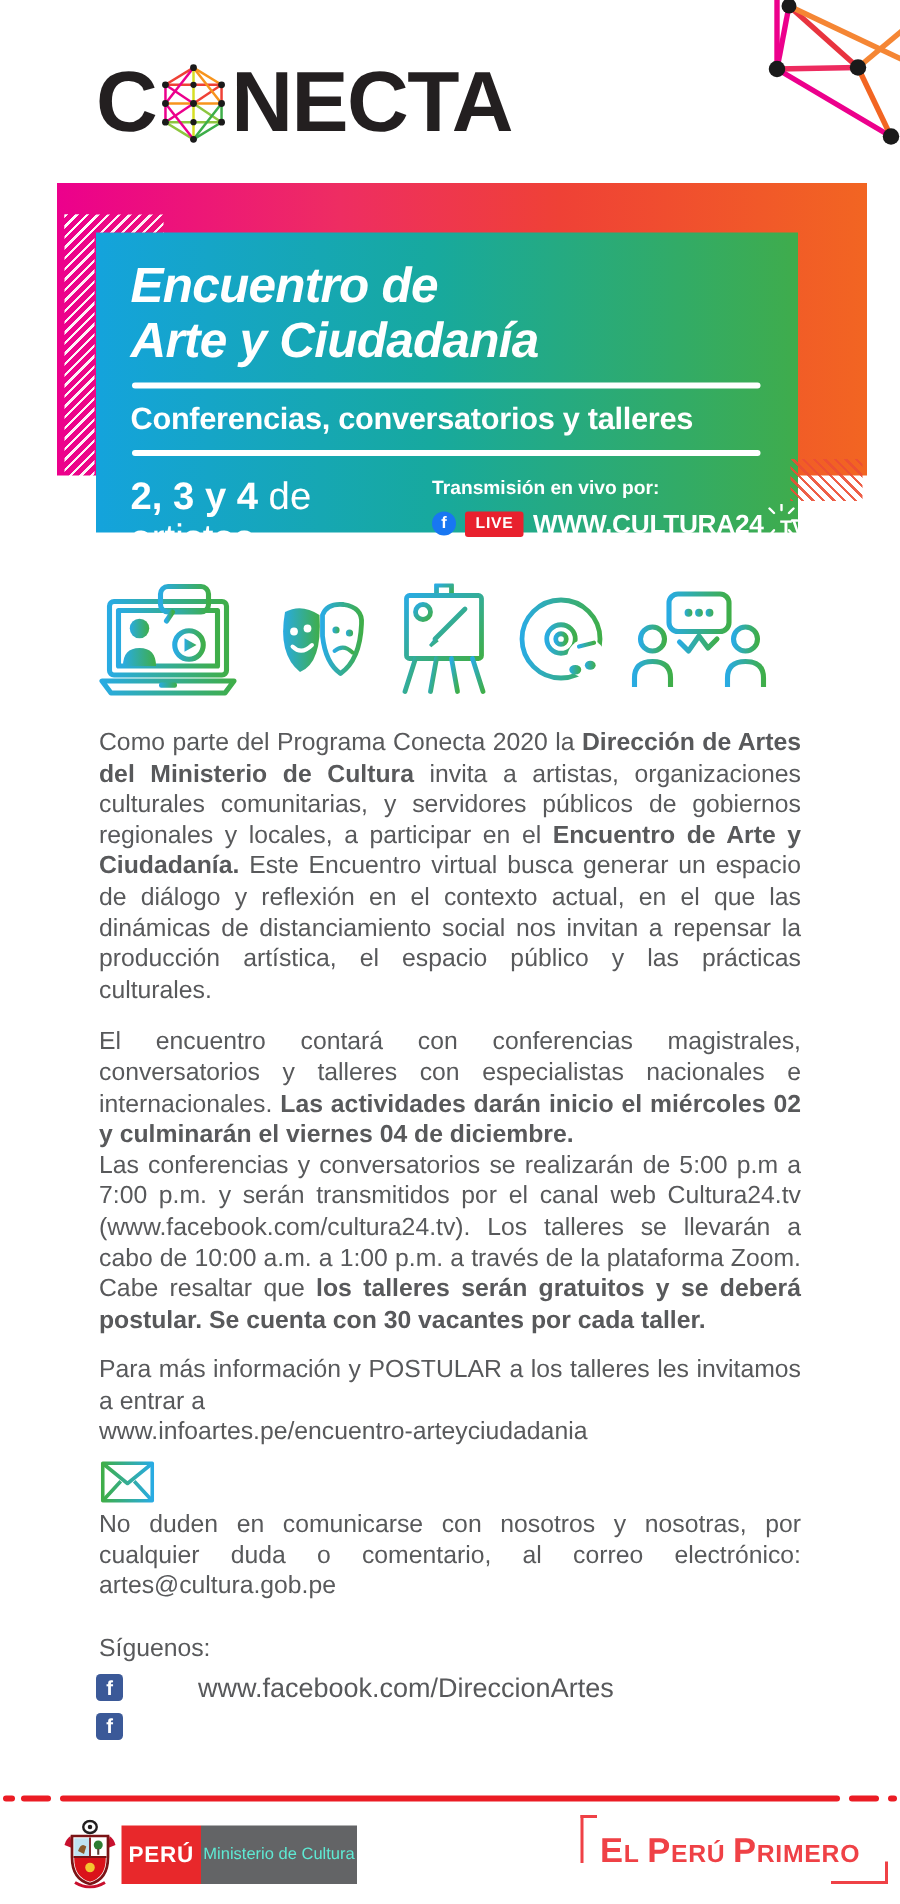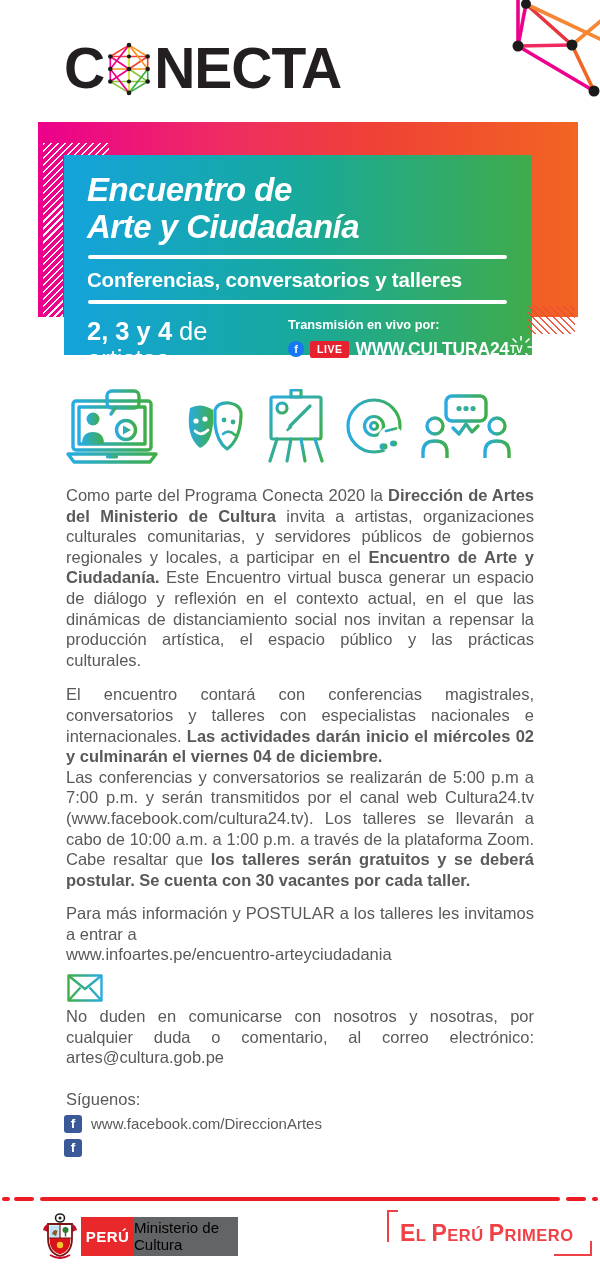--- a/index.html
+++ b/index.html
@@ -39,54 +39,54 @@
   .transmission{margin-left:13px;}
   .t-label{font-size:12.8px;font-weight:800;}
   .t-row{display:flex;align-items:center;margin-top:4px;}
   .fb-circle{width:16px;height:16px;border-radius:50%;background:#1877F2;color:#fff;
      display:flex;align-items:center;justify-content:center;font-size:11px;font-weight:bold;}
   .live{background:#E8212E;color:#fff;font-size:10.5px;font-weight:800;letter-spacing:.5px;
      padding:2.5px 7px;border-radius:2px;margin:0 6px;}
   .channel{font-size:17.5px;font-weight:800;letter-spacing:-.2px;}
   .tv-burst{position:relative;display:inline-block;width:22px;height:26px;margin-left:1px;}
   .tv-burst svg{position:absolute;left:0;top:0;}
-  .tv{position:absolute;left:0;top:8px;font-size:10px;font-weight:800;}
+  .tv{position:absolute;left:10px;top:8px;font-size:13px;font-weight:800;}
 
   
   .icons-row{position:absolute;left:60px;top:388px;width:452px;height:76px;
      display:flex;justify-content:space-between;align-items:center;}
   .icons-row svg{display:block;}
 
   
   .col{position:absolute;left:66px;top:485px;width:468px;color:#58595B;}
   .para{margin:0;text-align:justify;font-size:16.5px;line-height:20.6px;}
   .b{font-weight:bold;}
   #p2{margin-top:14px;}
   #p3{margin-top:0;}
   #p4{margin-top:13px;}
   .envelope{display:block;margin:9px 0 4px 1px;}
   #p5{margin-top:0;}
   .follow{margin-top:22px;}
   .follow-label{font-size:16.5px;}
   .fb-row{display:flex;align-items:center;gap:9px;margin-top:6px;margin-left:-2px;}
   .fb-badge{width:18px;height:18px;border-radius:3px;background:#3B5998;color:#fff;flex:0 0 auto;
      font-weight:bold;font-size:13.5px;display:flex;align-items:center;justify-content:center;}
-  .fb-link{font-size:15px;color:#58595B;}
+  .fb-link{font-size:18px;color:#58595B;margin-left:41px;}
 
   
   .rule-red{position:absolute;top:1197px;left:0;width:600px;height:4px;}
   .rule-red .seg{position:absolute;top:0;height:4px;background:#EB1C24;border-radius:2px;}
   .rs1{left:2px;width:8px;}  .rs2{left:14px;width:20px;}
   .rs3{left:40px;width:520px;} .rs4{left:566px;width:20px;} .rs5{left:592px;width:6px;}
   .footer-left{position:absolute;left:40px;top:1213px;display:flex;align-items:center;}
   .coat{width:40px;height:46px;margin-right:1px;}
   .peru-box{width:53px;height:39px;background:#E8282B;display:flex;align-items:center;justify-content:center;
      color:#fff;font-weight:bold;font-size:15px;letter-spacing:.5px;}
   .ministry-box{width:104px;height:39px;background:#636466;display:flex;align-items:center;justify-content:center;
-     color:#000000;font-size:15px;}
+     color:#5eead4;font-size:11px;}
   .slogan{position:absolute;left:387px;top:1210px;color:#EF4146;font-weight:bold;
      padding:10px 14px 9px 13px;letter-spacing:.5px;white-space:nowrap;}
   .slogan::before{content:"";position:absolute;left:0;top:0;width:9px;height:30px;
      border-left:2.5px solid #EF4146;border-top:2.5px solid #EF4146;}
   .slogan::after{content:"";position:absolute;right:0;bottom:0;width:36px;height:13px;
      border-right:2.5px solid #EF4146;border-bottom:2.5px solid #EF4146;}
   .slogan .word{margin-right:5px;text-align:right;}
   .slogan .big{font-size:23px;}
   .slogan .small{font-size:16.5px;}
 </style>

